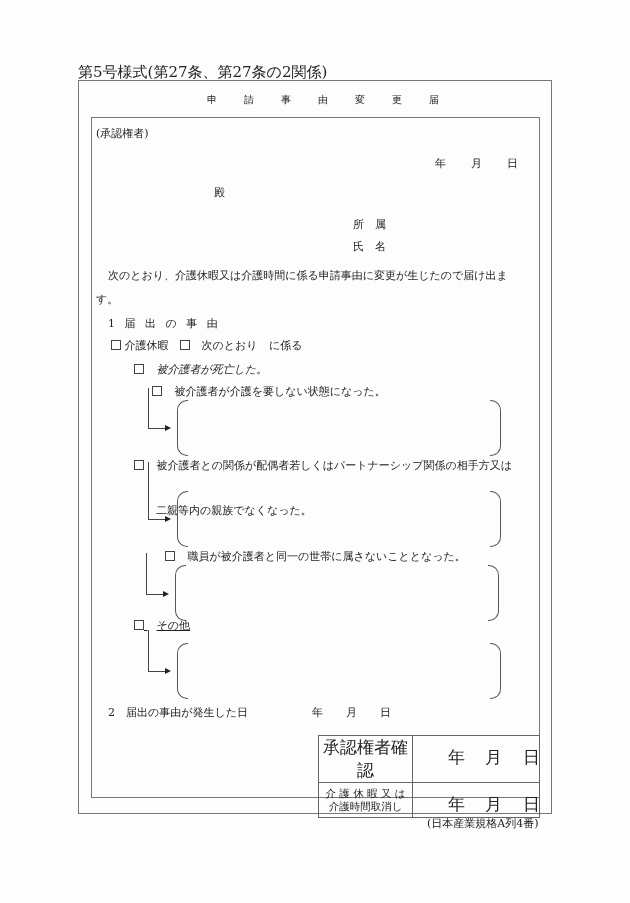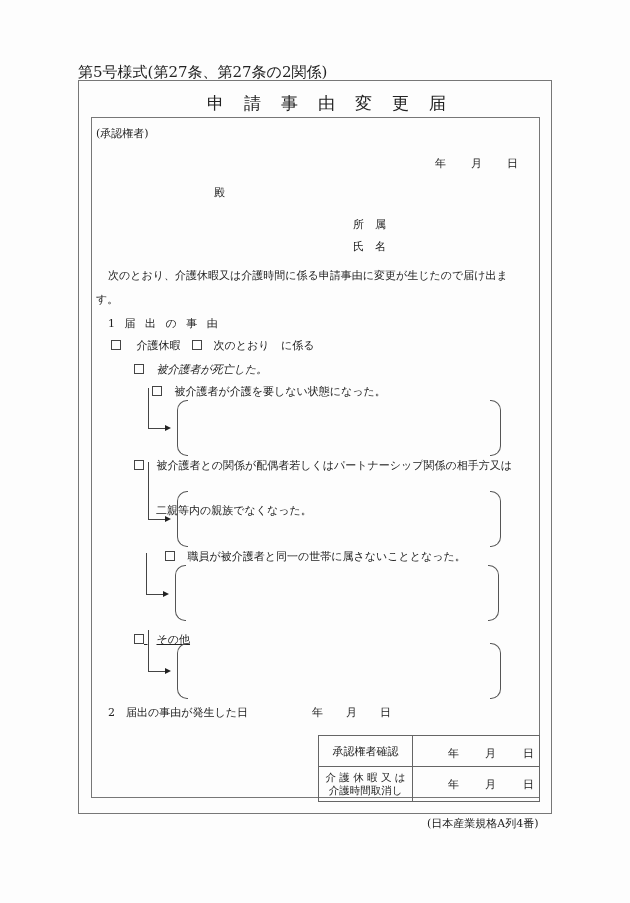--- a/index.html
+++ b/index.html
@@ -10,30 +10,30 @@
   .title { letter-spacing:0; }
   .title span { display:inline-block; width:37px; text-align:left; }
   .chk { display:inline-block; width:8px; height:8px; border:1px solid #444; vertical-align:middle; margin-top:-2px; }
   .paren { position:absolute; box-sizing:border-box; }
   .paren .l, .paren .r { position:absolute; top:0; bottom:0; width:10px; border:1px solid #555; }
   .paren .l { left:0; border-right:none; border-radius:10px 0 0 10px; }
   .paren .r { right:0; border-left:none; border-radius:0 10px 10px 0; }
   .connector { position:absolute; border-left:1px solid #444; border-bottom:1px solid #444; }
   .arrowhead { position:absolute; width:0; height:0; border-top:3px solid transparent; border-bottom:3px solid transparent; border-left:6px solid #222; }
   table.confirm { position:absolute; border-collapse:collapse; }
-  table.confirm td { border:1px solid #666; padding:0; font-size:11px; }
+  table.confirm td { border:1px solid #666; padding:0; font-size:17px; }
 </style>
 </head>
 <body>
 
 <div class="abs" style="left:78px;top:65px;font-size:15px;">第5号様式(第27条、第27条の2関係)</div>
 
 <div class="box" style="left:78px;top:80px;width:474px;height:734px;"></div>
 
-<div class="abs title" style="left:207px;top:95px;font-size:17px;">
+<div class="abs title" style="left:207px;top:95px;font-size:10px;">
   <span>申</span><span>請</span><span>事</span><span>由</span><span>変</span><span>更</span><span>届</span>
 </div>
 
 <div class="box" style="left:91px;top:117px;width:449px;height:681px;"></div>
 
 <div class="abs" style="left:96px;top:128px;">(承認権者)</div>
 
 <div class="abs" style="left:435px;top:158px;">
   <span>年</span>
   <span style="position:absolute;left:36px;">月</span>
@@ -45,21 +45,21 @@
 <div class="abs" style="left:353px;top:219px;">所　属</div>
 <div class="abs" style="left:353px;top:241px;">氏　名</div>
 
 <div class="abs" style="left:108px;top:270px;">次のとおり、介護休暇又は介護時間に係る申請事由に変更が生じたので届け出ま</div>
 <div class="abs" style="left:96px;top:294px;">す。</div>
 
 <div class="abs" style="left:108px;top:318px;word-spacing:6px;">1 届 出 の 事 由</div>
 
 <div class="abs" style="left:111px;top:340px;">
   <span class="chk"></span>
-  <span style="margin-left:12px;">介護休暇</span>
+  <span style="margin-left:0;">介護休暇</span>
   <span class="chk" style="margin-left:8px;"></span>
   <span style="margin-left:8px;">次のとおり</span>
   <span style="margin-left:8px;">に係る</span>
 </div>
 
 <div class="abs" style="left:134px;top:364px;">
   <span class="chk"></span>
   <span style="margin-left:9px;font-style:italic;">被介護者が死亡した。</span>
 </div>
 
@@ -90,21 +90,21 @@
   <span class="chk"></span>
   <span style="margin-left:9px;">職員が被介護者と同一の世帯に属さないこととなった。</span>
 </div>
 <div class="connector" style="left:146px;top:553px;width:20px;height:41px;"></div>
 <div class="arrowhead" style="left:163px;top:591px;"></div>
 <div class="paren" style="left:175px;top:565px;width:324px;height:56px;">
     <div class="l"></div>
     <div class="r"></div>
   </div>
 
-<div class="abs" style="left:134px;top:634px;text-decoration:underline;">
+<div class="abs" style="left:134px;top:620px;text-decoration:underline;">
   <span class="chk"></span>
   <span style="margin-left:9px;">その他</span>
 </div>
 <div class="connector" style="left:148px;top:630px;width:20px;height:41px;"></div>
 <div class="arrowhead" style="left:165px;top:668px;"></div>
 <div class="paren" style="left:177px;top:643px;width:324px;height:56px;">
     <div class="l"></div>
     <div class="r"></div>
   </div>
 

